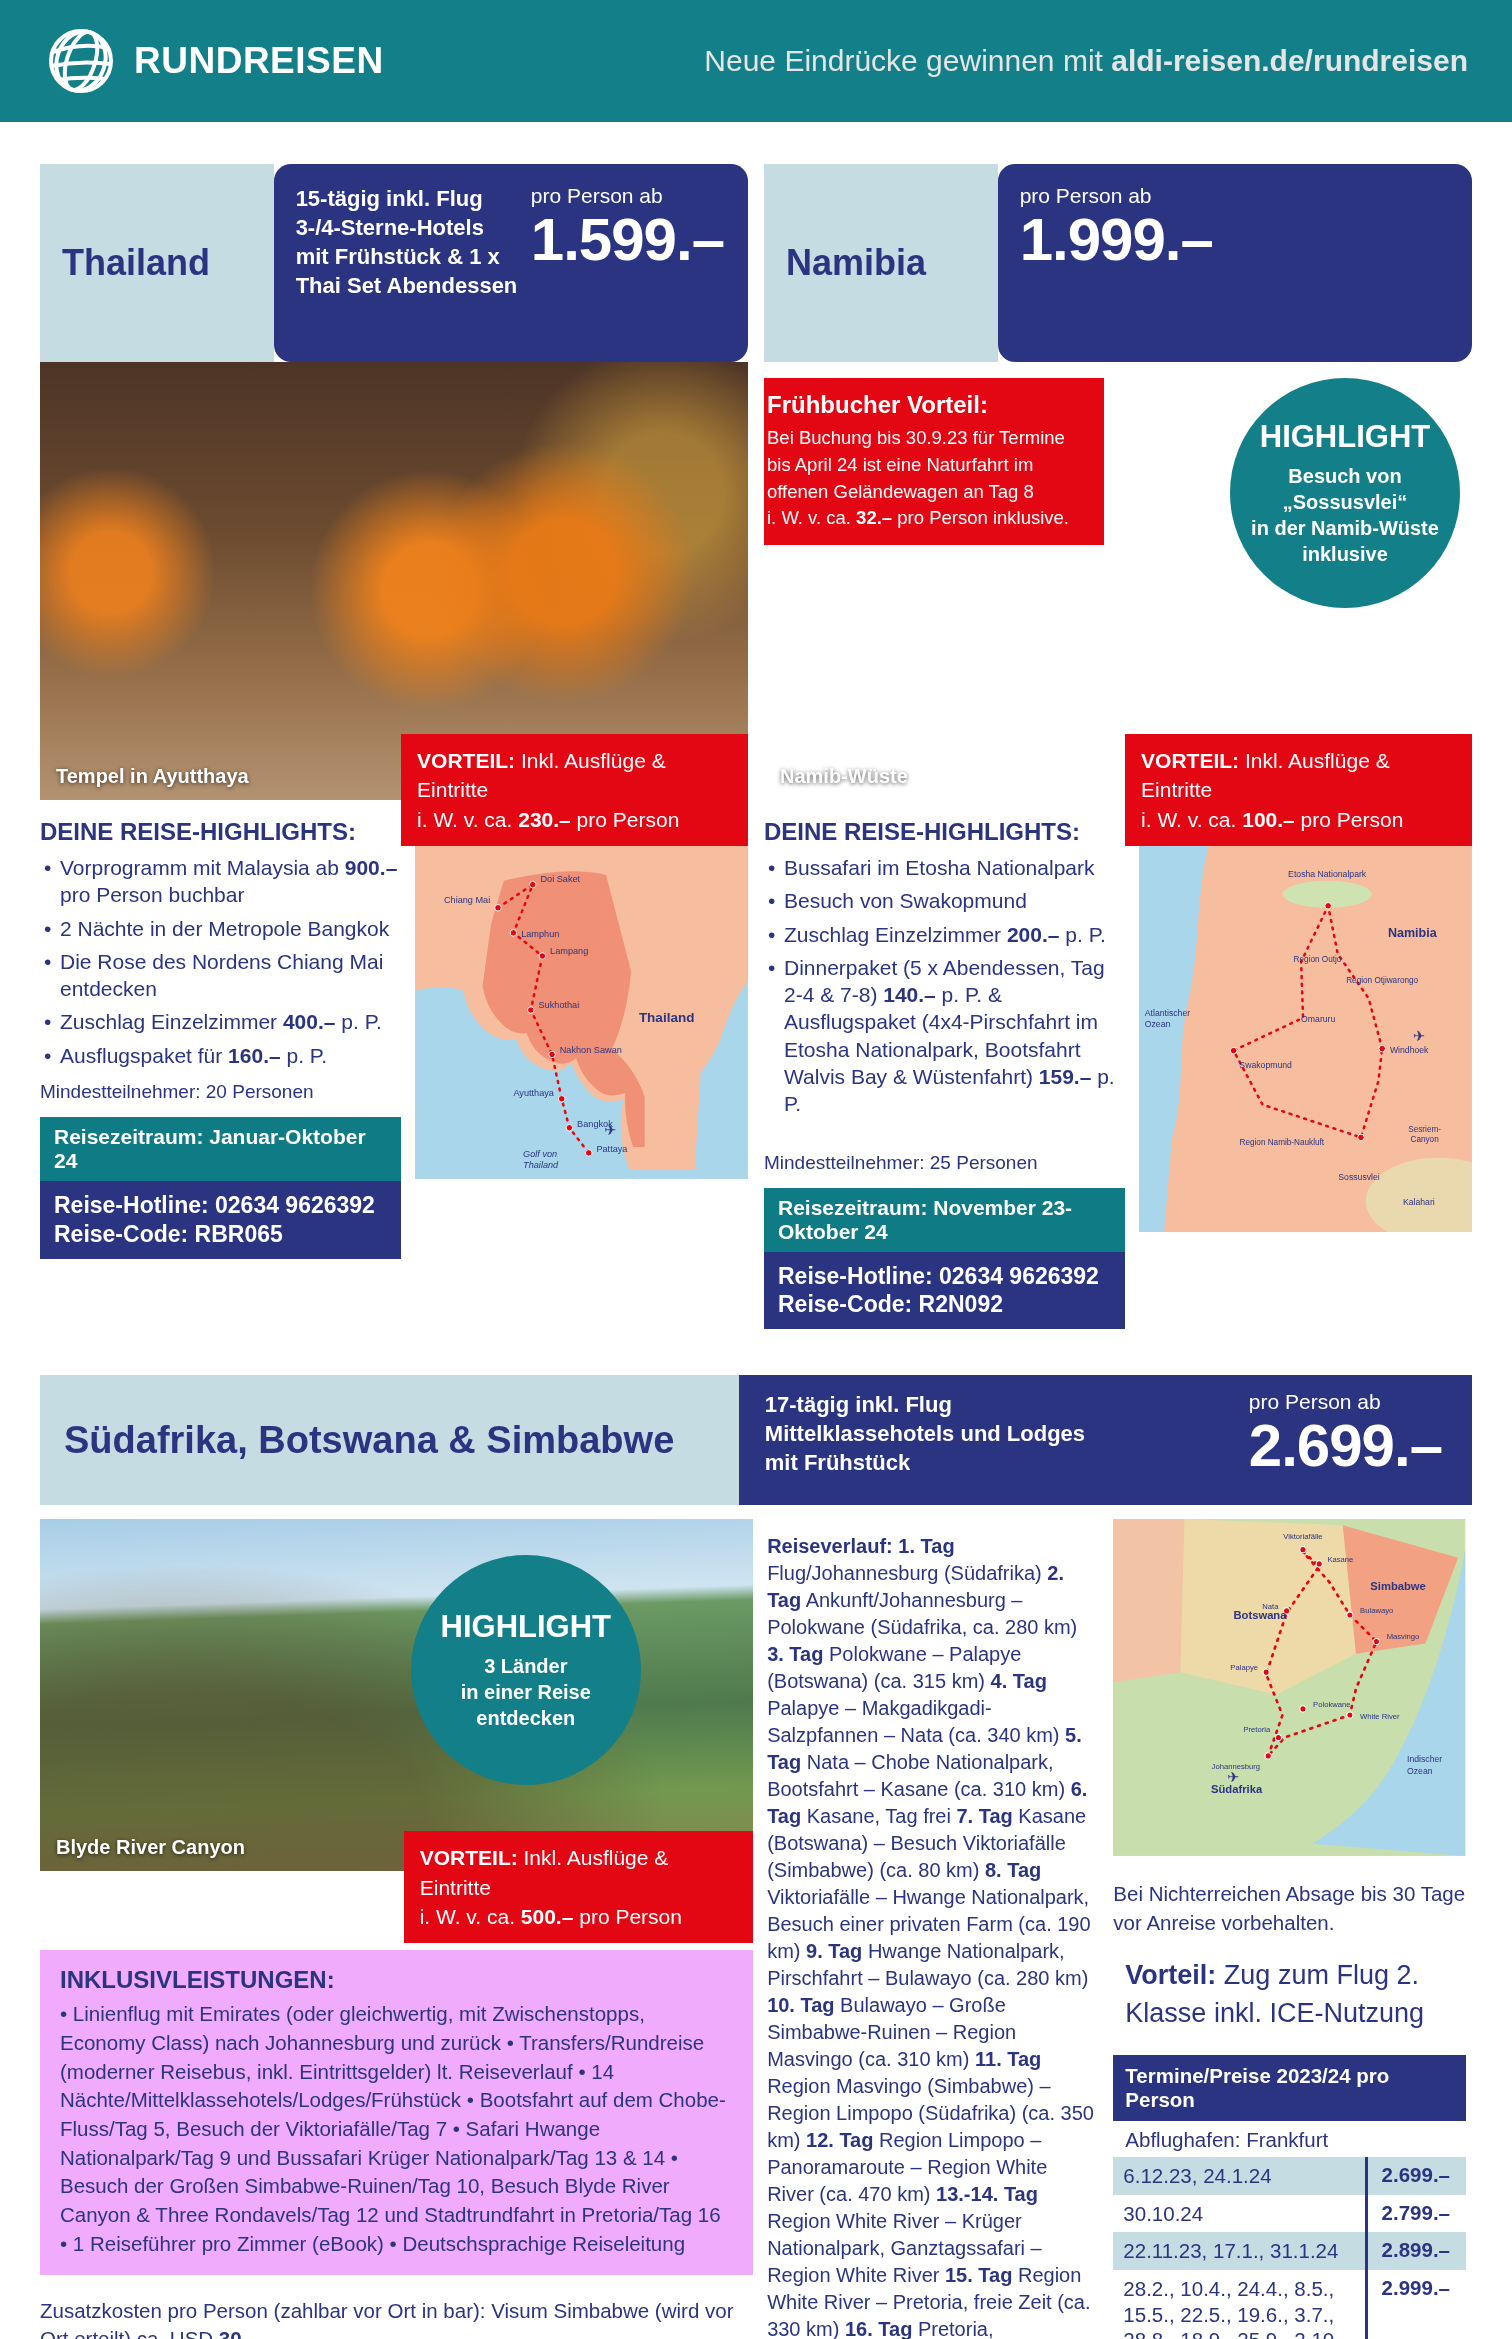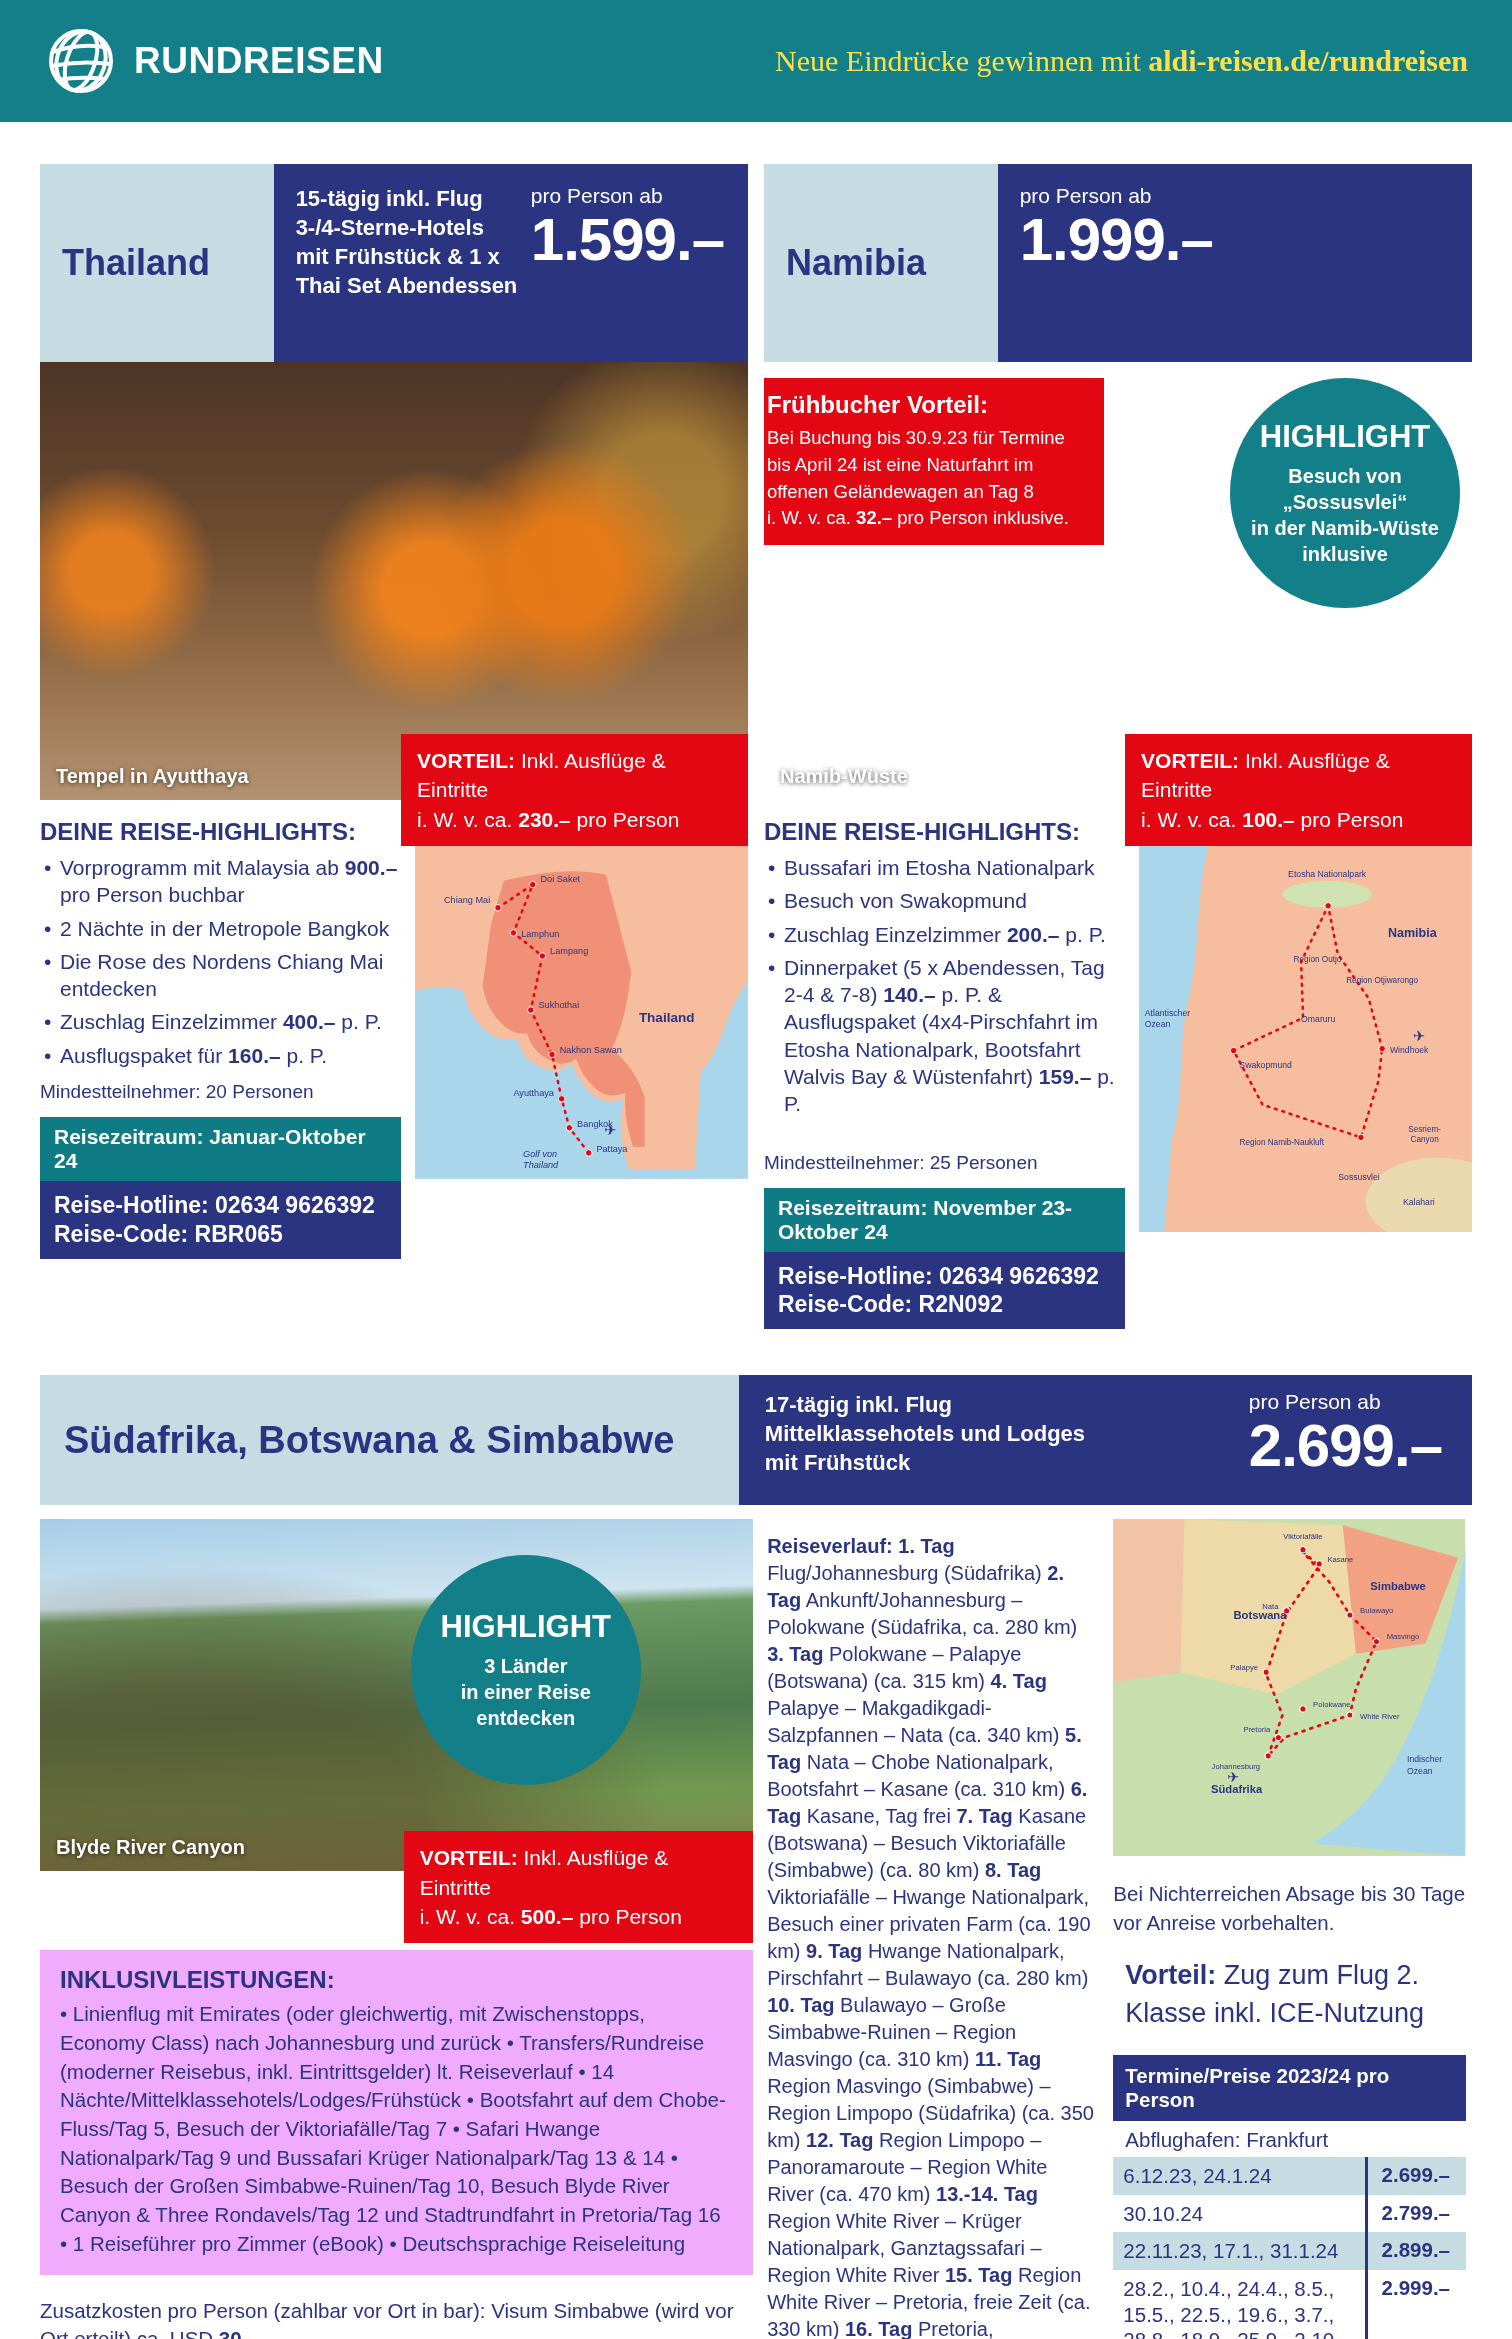--- a/index.html
+++ b/index.html
@@ -5,30 +5,30 @@
   * { box-sizing: border-box; }
   body { margin:0; width:1512px; background:#fff; color:#2b3480;
          font-family:"Liberation Sans", sans-serif; }
   b { font-weight:bold; }
 
   
   .topbar { background:#137f88; height:122px; display:flex; align-items:center;
             justify-content:space-between; padding:0 44px; }
   .brand { display:flex; align-items:center; gap:16px; color:#fff; }
   .brand-name { font-size:37px; font-weight:bold; letter-spacing:.5px; }
-  .tagline { color:#fde047; font-size:30px;font-family:Liberation Serif, serif; }
+  .tagline { color:#e5e5e5; font-size:30px; }
 
   
   .cards-row { display:flex; gap:16px; margin:42px 40px 0; }
   .card { flex:1; min-width:0; }
   .card-head { display:flex; height:198px; }
   .card-titlebox { flex:0 0 33%; background:#c5dde2; display:flex; align-items:center; padding:0 8px 0 22px; }
   .card-titlebox h2 { font-size:36px; margin:0; color:#2b3480; line-height:1.05; }
   .card-info { flex:1; background:#2b3480; color:#fff; padding:20px 20px 16px 22px;
-               display:flex; justify-content:space-between; gap:8px; }
+               display:flex; justify-content:space-between; gap:8px;border-radius:17px; }
   .card-details { font-size:22px; font-weight:bold; line-height:1.32; margin:0; white-space:pre-line; }
   .price-block { flex:0 0 auto; padding-right:4px; }
   .price-label { font-size:21px; display:block; margin-bottom:2px; }
   .price { font-size:60px; font-weight:bold; line-height:1; letter-spacing:-1px; }
 
   .photo { height:438px; position:relative; overflow:hidden; }
   .photo-thailand { background:
       radial-gradient(circle at 74% 48%, rgba(233,122,22,.95) 0 52px, rgba(233,122,22,0) 130px),
       radial-gradient(circle at 55% 52%, rgba(240,130,28,.95) 0 46px, rgba(240,130,28,0) 120px),
       radial-gradient(circle at 10% 48%, rgba(238,128,30,.9) 0 40px, rgba(238,128,30,0) 105px),

